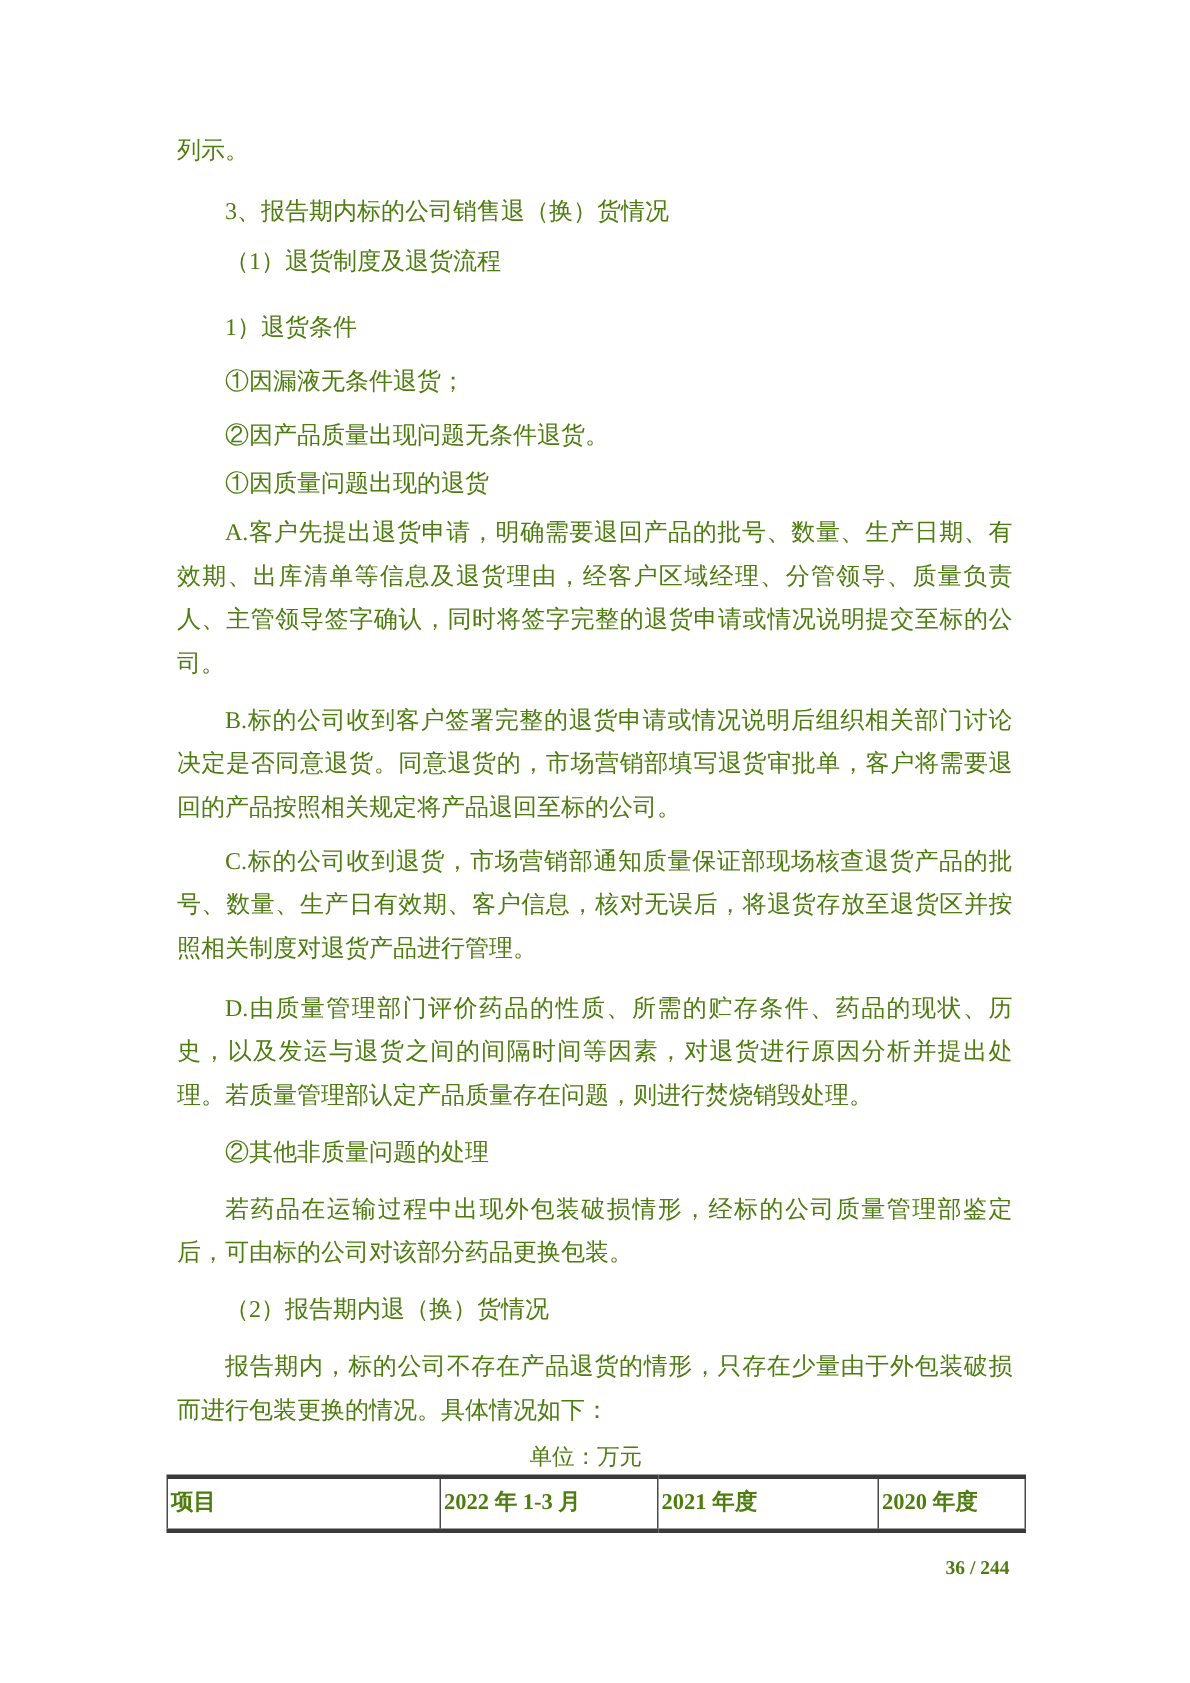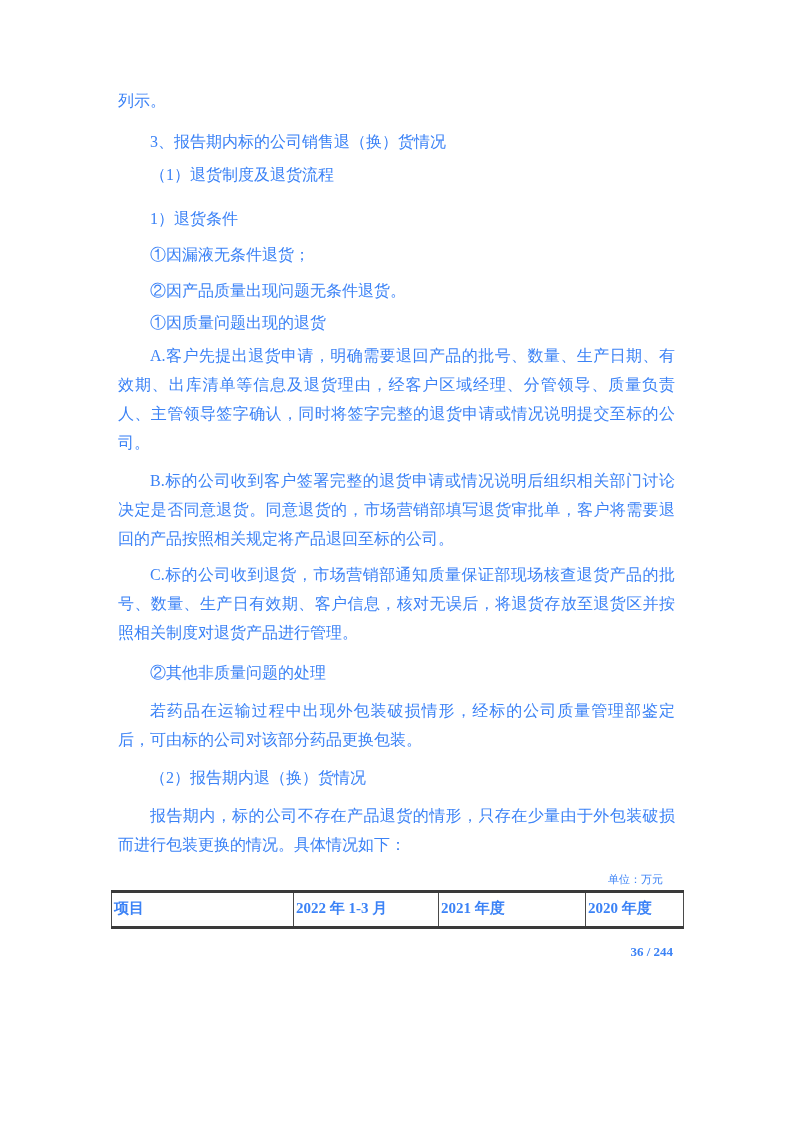--- a/index.html
+++ b/index.html
@@ -7,21 +7,21 @@
     padding: 0;
     background: #ffffff;
   }
   .page {
     position: relative;
     width: 793px;
     height: 1122px;
     background: #ffffff;
     overflow: hidden;
     font-family: "Liberation Serif", "DejaVu Serif", serif;
-    color: #3b82f6;
+    color: #4d7c0f;
   }
   .content {
     padding: 86px 118px 0 118px;
   }
   .para {
     margin: 0;
     font-size: 16px;
     line-height: 29px;
     text-align: justify;
     text-justify: inter-ideograph;
@@ -41,23 +41,23 @@
   .para:nth-of-type(10) { margin-bottom: 11px; }
   .para:nth-of-type(11) { margin-bottom: 9px; }
   .para:nth-of-type(12) { margin-bottom: 9px; }
   .para:nth-of-type(13) { margin-bottom: 9px; }
   .para:nth-of-type(14) { margin-bottom: 9px; }
   .para:nth-of-type(15) { margin-bottom: 4px; }
   .para:nth-of-type(16) { margin-bottom: 0; }
 
   .unit-note {
     margin-top: 6px;
-    font-size: 11px;
+    font-size: 15px;
     line-height: 22px;
-    text-align: right;
+    text-align: center;
     padding-right: 12px;
   }
   table.returns-table {
     table-layout: fixed;
     border-collapse: collapse;
     width: 572px;
     margin-left: -7px;
   }
   table.returns-table th {
     border-left: 1px solid #4a4a4a;
@@ -90,20 +90,21 @@
     <p class="para">列示。</p>
     <p class="para indent">3、报告期内标的公司销售退（换）货情况</p>
     <p class="para indent">（1）退货制度及退货流程</p>
     <p class="para indent">1）退货条件</p>
     <p class="para indent">①因漏液无条件退货；</p>
     <p class="para indent">②因产品质量出现问题无条件退货。</p>
     <p class="para indent">①因质量问题出现的退货</p>
     <p class="para indent">A.客户先提出退货申请，明确需要退回产品的批号、数量、生产日期、有效期、出库清单等信息及退货理由，经客户区域经理、分管领导、质量负责人、主管领导签字确认，同时将签字完整的退货申请或情况说明提交至标的公司。</p>
     <p class="para indent">B.标的公司收到客户签署完整的退货申请或情况说明后组织相关部门讨论决定是否同意退货。同意退货的，市场营销部填写退货审批单，客户将需要退回的产品按照相关规定将产品退回至标的公司。</p>
     <p class="para indent">C.标的公司收到退货，市场营销部通知质量保证部现场核查退货产品的批号、数量、生产日有效期、客户信息，核对无误后，将退货存放至退货区并按照相关制度对退货产品进行管理。</p>
+    <p class="para indent">D.由质量管理部门评价药品的性质、所需的贮存条件、药品的现状、历史，以及发运与退货之间的间隔时间等因素，对退货进行原因分析并提出处理。若质量管理部认定产品质量存在问题，则进行焚烧销毁处理。</p>
     <p class="para indent">②其他非质量问题的处理</p>
     <p class="para indent">若药品在运输过程中出现外包装破损情形，经标的公司质量管理部鉴定后，可由标的公司对该部分药品更换包装。</p>
     <p class="para indent">（2）报告期内退（换）货情况</p>
     <p class="para indent">报告期内，标的公司不存在产品退货的情形，只存在少量由于外包装破损而进行包装更换的情况。具体情况如下：</p>
 
     <div class="unit-note">单位：万元</div>
 
     <table class="returns-table">
       <colgroup>
         <col style="width:182px">

